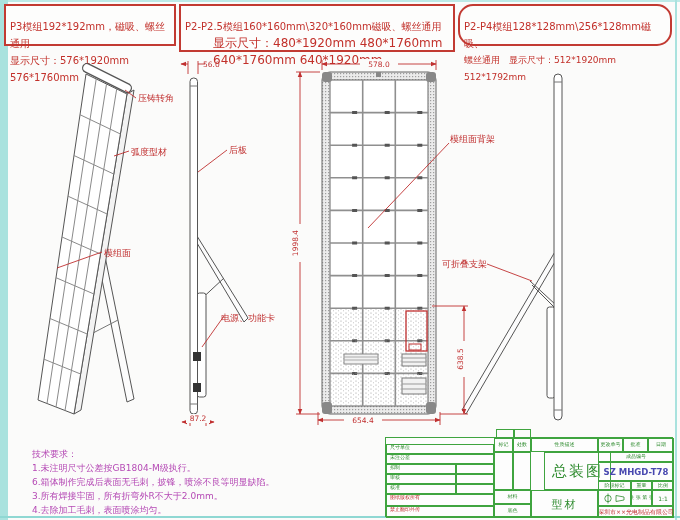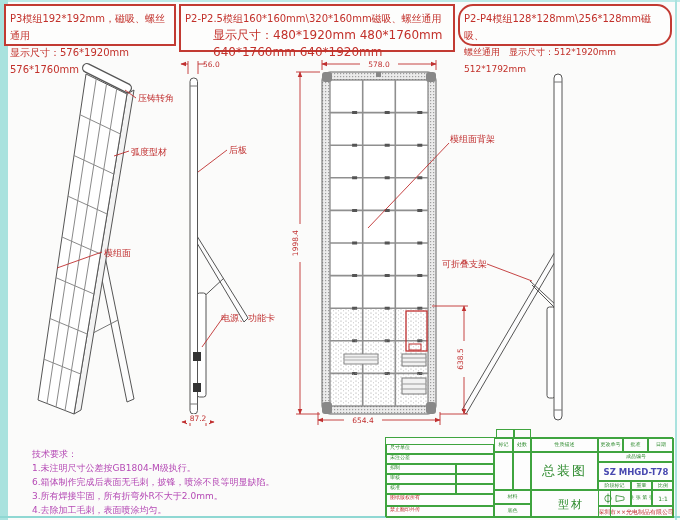--- a/index.html
+++ b/index.html
@@ -6,21 +6,21 @@
   body{width:680px;height:520px;position:relative;background:#fbfbfa;
        font-family:"DejaVu Sans","Liberation Sans",sans-serif;overflow:hidden;}
   .abs{position:absolute;}
   
   .edge-left{left:0;top:0;width:8px;height:520px;background:#a9e2de;}
   .edge-top{left:8px;top:0;width:672px;height:2px;background:#bdeae7;}
   .edge-right{right:3px;top:0;width:2px;height:520px;background:#a9e2de;}
   .edge-bottom{left:0;top:516px;width:680px;height:2px;background:#8fd8d3;}
   
   .spec{border:2px solid #c23a32;color:#c2302a;background:#fdfdfc;
-        font-size:10px;line-height:17px;padding:4px 4px;box-sizing:border-box;}
+        font-size:10px;line-height:17px;padding:12px 4px;box-sizing:border-box;}
   
   .notes{color:#b54ab5;font-size:9px;line-height:13px;}
   .notes .nt{margin-bottom:1px;}
   
   .tb{border:1px solid #3fa43f;box-sizing:border-box;background:rgba(255,255,255,.6);}
   .tbcell{position:absolute;border:1px solid #3fa43f;box-sizing:border-box;
           color:#2e8b2e;overflow:hidden;white-space:nowrap;}
   .t45{font-size:5px;line-height:1.1;}
   .t6{font-size:6px;}
   .red{color:#c03030;}
@@ -222,24 +222,24 @@
   <div class="tbcell t45" style="left:0;top:36px;width:70px;height:10px;padding-left:3px;">审核</div>
   <div class="tbcell t45" style="left:70px;top:36px;width:38px;height:10px;"></div>
   <div class="tbcell t45" style="left:0;top:46px;width:70px;height:10px;padding-left:3px;">核准</div>
   <div class="tbcell t45" style="left:70px;top:46px;width:38px;height:10px;"></div>
   <div class="tbcell t45 red" style="left:0;top:56px;width:108px;height:12px;padding-left:3px;">图纸版权所有</div>
   <div class="tbcell t45 red" style="left:0;top:68px;width:108px;height:12px;padding-left:3px;">禁止翻印外传</div>
 
   <div class="tbcell" style="left:108px;top:14px;width:19px;height:38px;"></div>
   <div class="tbcell" style="left:127px;top:14px;width:18px;height:38px;"></div>
 
-  <div class="tbcell ctr" style="left:145px;top:14px;width:67px;height:38px;font-size:13px;letter-spacing:2px;">总装图</div>
+  <div class="tbcell ctr" style="left:158px;top:14px;width:67px;height:38px;font-size:15px;letter-spacing:2px;">总装图</div>
   <div class="tbcell t45 ctr" style="left:108px;top:52px;width:37px;height:14px;">材料</div>
   <div class="tbcell t45 ctr" style="left:108px;top:66px;width:37px;height:14px;">底色</div>
-  <div class="tbcell ctr" style="left:145px;top:52px;width:80px;height:28px;font-size:11px;letter-spacing:2px;text-align:center;">型材</div>
+  <div class="tbcell ctr" style="left:145px;top:52px;width:67px;height:28px;font-size:11px;letter-spacing:2px;text-align:center;">型材</div>
 
   <div class="tbcell t45 ctr" style="left:212px;top:14px;width:76px;height:10px;">成品编号</div>
   <div class="tbcell ctr blue" style="left:212px;top:24px;width:76px;height:19px;font-size:8.5px;font-weight:bold;">SZ MHGD-T78</div>
   <div class="tbcell t45 ctr" style="left:212px;top:43px;width:33px;height:9px;">阶段标记</div>
   <div class="tbcell t45 ctr" style="left:245px;top:43px;width:21px;height:9px;">重量</div>
   <div class="tbcell t45 ctr" style="left:266px;top:43px;width:22px;height:9px;">比例</div>
   <div class="tbcell ctr" style="left:212px;top:52px;width:33px;height:16px;">
     <svg width="26" height="11">
       <circle cx="6" cy="5.5" r="3.2" fill="none" stroke="#2e8b2e" stroke-width="0.8"></circle>
       <line x1="6" y1="0.5" x2="6" y2="10.5" stroke="#2e8b2e" stroke-width="0.8"></line>

